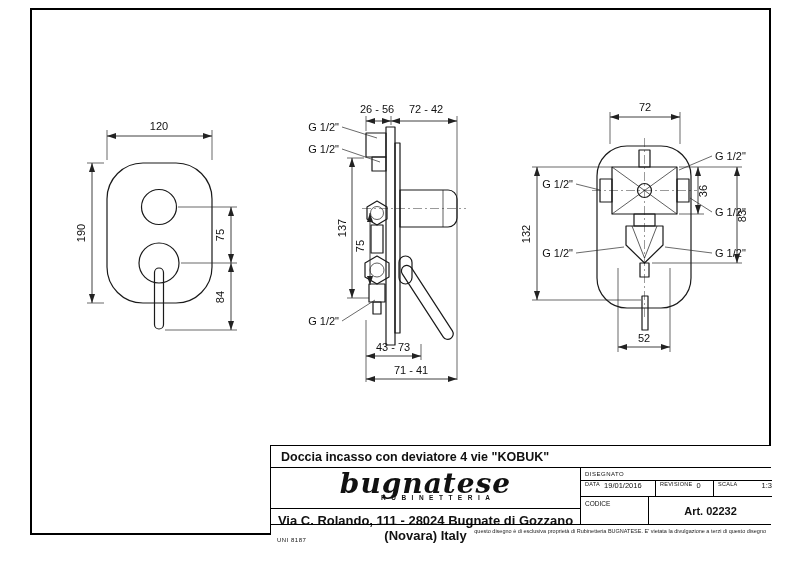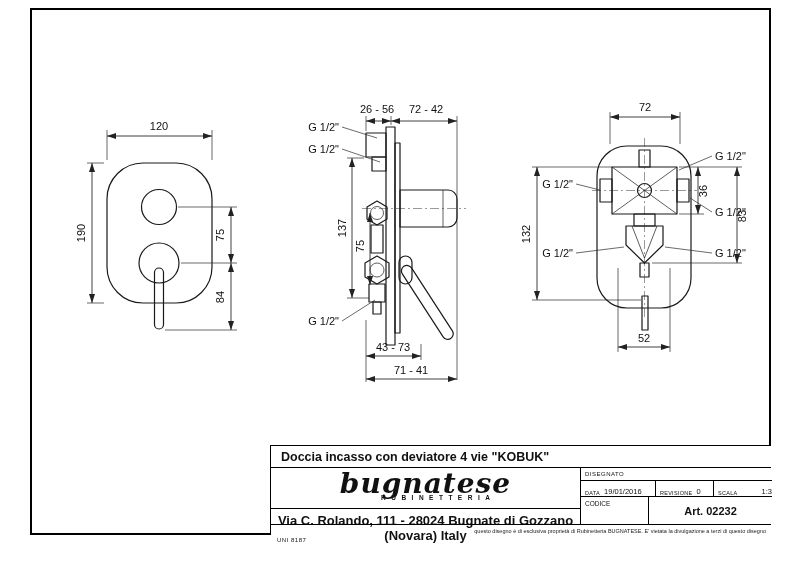--- a/index.html
+++ b/index.html
@@ -38,21 +38,21 @@
     font-size:28px; line-height:30px; letter-spacing:1px; display:block; margin-top:1px;
   }
   .logo-sub {
     display:block; font-size:6.5px; font-weight:bold; letter-spacing:5.5px;
     margin:-5px 0 0 110px; text-align:left;
   }
   .tb-addr { height:15px; font-size:13px; font-weight:bold; text-align:center; padding-top:4px; box-sizing:border-box; }
   .tb-right { position:absolute; left:310px; top:22px; width:191px; height:56px; }
   .tb-disegnato { height:13px; border-bottom:1px solid #000; box-sizing:border-box; font-size:6px; padding:3px 0 0 4px; letter-spacing:0.5px; }
   .tb-meta { height:16px; border-bottom:1px solid #000; box-sizing:border-box; display:flex; }
-  .m-cell { display:flex; align-items:flex-end; gap:4px; padding-left:4px; box-sizing:border-box; border-right:1px solid #000; }
+  .m-cell { display:flex; align-items:flex-start; gap:4px; padding-left:4px; box-sizing:border-box; border-right:1px solid #000; }
   .m-cell:last-child { border-right:none;gap:24px; }
   .m-date { width:80px; } .m-rev { width:62px; } .m-scale { flex:1; }
   .m-label { font-size:5.5px; letter-spacing:0.3px; }
   .m-value { font-size:7.5px; }
   .tb-code { height:27px; display:flex; }
   .code-label-cell { width:68px; border-right:1px solid #000; box-sizing:border-box; font-size:6.5px; padding:3px 0 0 4px; }
   .code-value-cell { flex:1; display:flex; align-items:center; justify-content:center; font-weight:bold; font-size:11px; }
   .tb-disclaimer {
     position:absolute; left:0; top:78px; width:100%; height:12px;
     border-top:1px solid #000; box-sizing:border-box;

